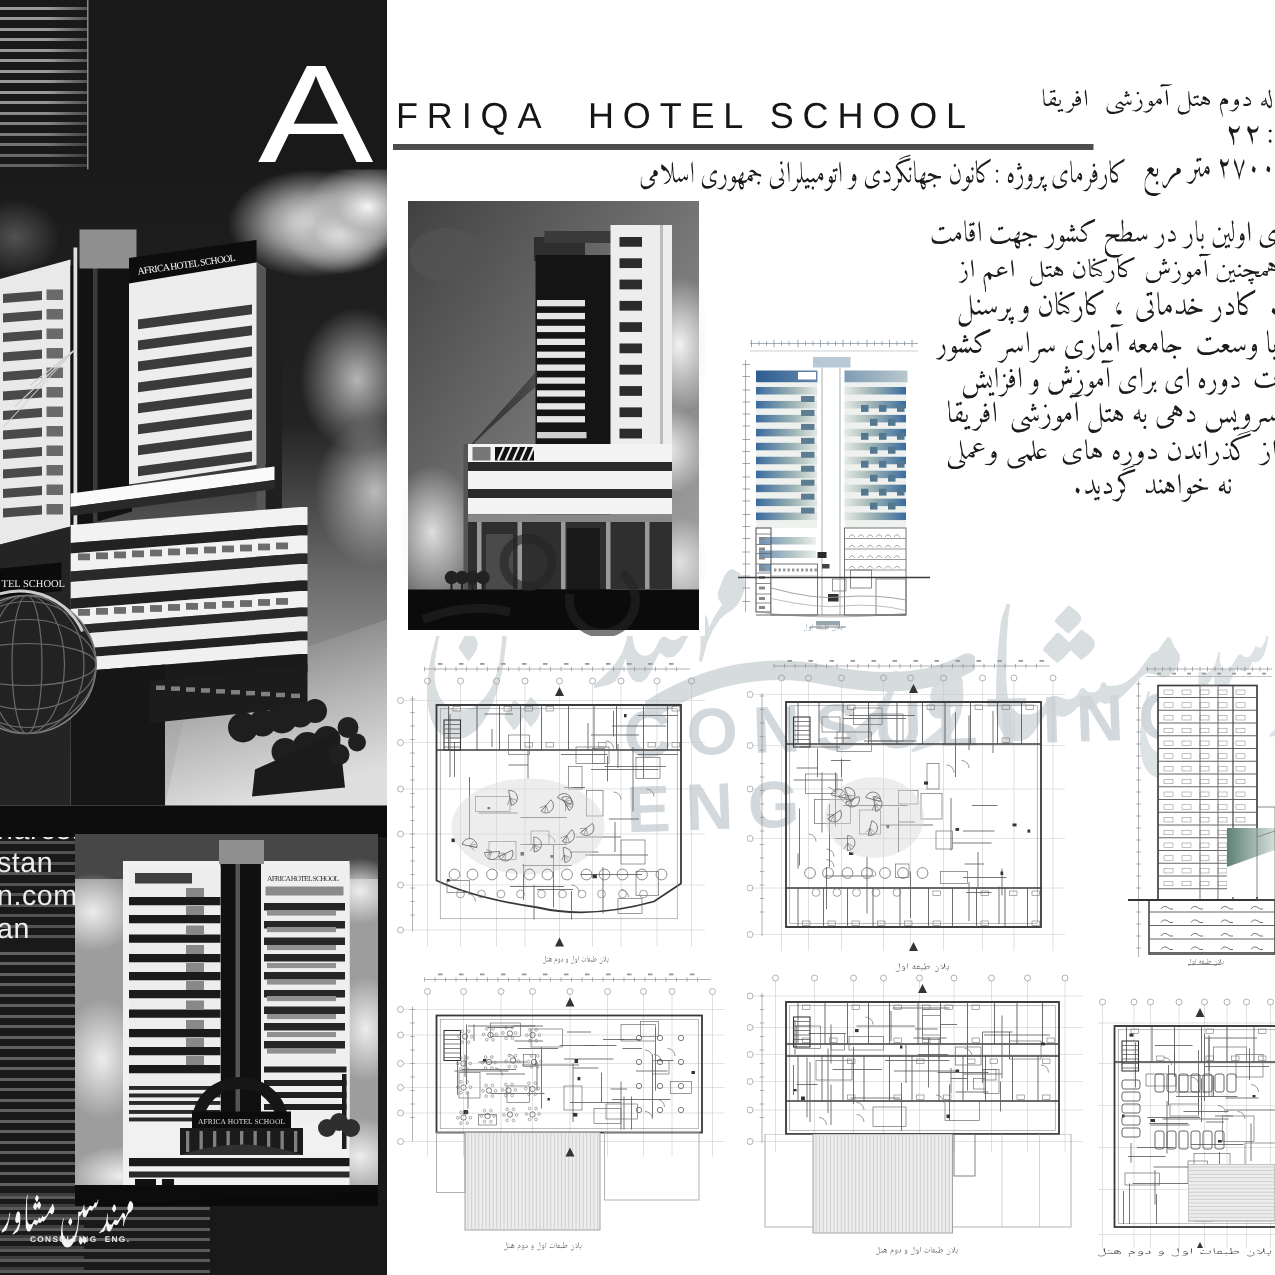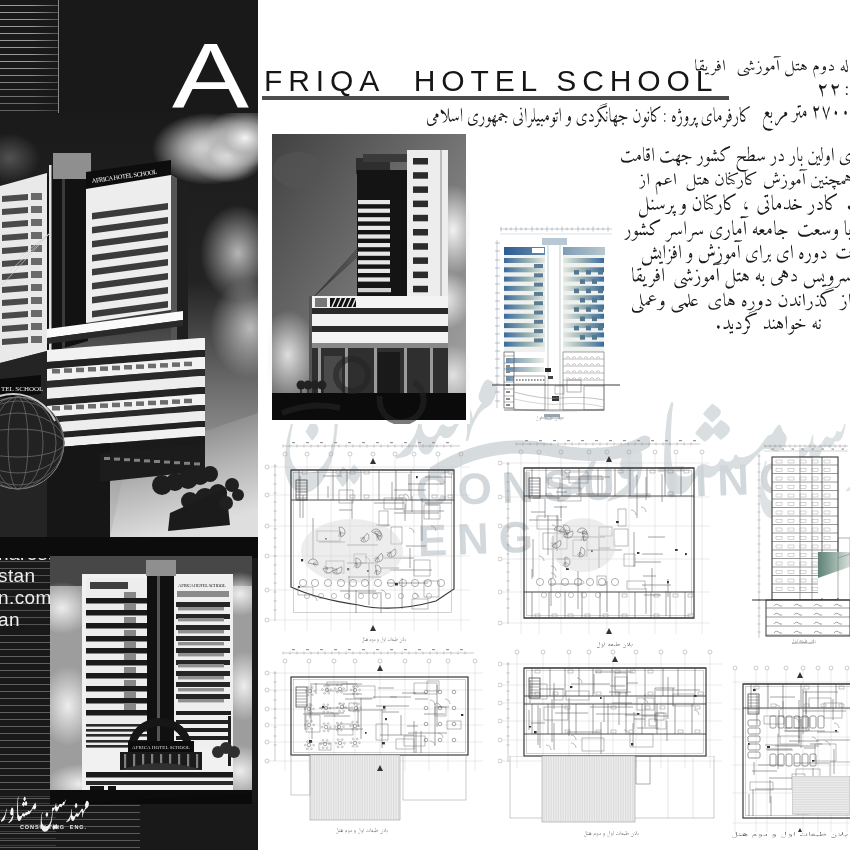--- a/index.html
+++ b/index.html
@@ -6,21 +6,21 @@
 .abs{position:absolute}
 </style></head><body>
 <div class="abs" style="left:0;top:0;width:258px;height:850px;background:#191919"></div>
 <div class="abs" style="left:0;top:0;width:58px;height:113px;background:repeating-linear-gradient(180deg,#191919 0px,#191919 4.6px,#9a9a9a 4.6px,#9a9a9a 6.4px,#191919 6.4px,#191919 7px);"></div>
 <div class="abs" style="left:0;top:0;width:58px;height:113px;background:linear-gradient(90deg,rgba(25,25,25,0) 55%,rgba(25,25,25,.55) 100%),linear-gradient(180deg,rgba(25,25,25,0) 55%,rgba(25,25,25,.45) 100%)"></div>
 <div class="abs" style="left:58px;top:0;width:1px;height:113px;background:#888"></div>
 <div class="abs" style="left:0;top:630px;width:56px;height:220px;background:repeating-linear-gradient(180deg,#191919 0px,#191919 4.6px,#9a9a9a 4.6px,#9a9a9a 6.4px,#191919 6.4px,#191919 7px);opacity:.55"></div>
 <div class="abs" style="left:0;top:793px;width:140px;height:57px;background:repeating-linear-gradient(180deg,#191919 0px,#191919 4.6px,#9a9a9a 4.6px,#9a9a9a 6.4px,#191919 6.4px,#191919 7px);opacity:.5"></div>
 <div class="abs" style="left:0;top:556px;width:50px;height:74px;background:repeating-linear-gradient(180deg,#191919 0px,#191919 4.6px,#9a9a9a 4.6px,#9a9a9a 6.4px,#191919 6.4px,#191919 7px);opacity:.45"></div>
 <div class="abs" style="left:172px;top:23px;width:100px;height:95px;color:#fff;font-size:93px;transform:scaleX(1.24);transform-origin:left top">A</div>
-<div class="abs" style="left:264px;top:64px;font-size:30px;color:#161616;letter-spacing:5.9px;white-space:nowrap">FRIQA&nbsp; HOTEL SCHOOL</div>
+<div class="abs" style="left:264px;top:64px;font-size:24px;color:#161616;letter-spacing:5.9px;white-space:nowrap">FRIQA&nbsp; HOTEL SCHOOL</div>
 <div class="abs" style="left:262px;top:96px;width:467px;height:4px;background:#4d4d4d"></div>
 <svg style="position:absolute;left:695px;top:56px;" width="153" height="23" viewBox="0 0 188.0 31.2" preserveAspectRatio="none">
     <path d="M17.2 23.5 16.5 22.8 15.5 22.5 14.5 23.5 13.8 23.0 13.0 23.2 12.2 24.5 13.8 25.5 15.0 24.2 16.2 25.0ZM72.5 14.2 72.0 15.8 72.5 16.8 71.5 17.0 70.2 16.2 70.0 14.8 69.5 16.5 68.5 17.5 67.2 18.0 66.2 17.8 64.5 15.8 63.2 16.0 62.2 16.8 60.0 19.5 59.8 21.5 62.0 22.2 65.0 22.5 65.5 23.0 63.2 24.2 59.5 25.2 56.5 25.2 54.8 24.5 53.5 23.2 53.2 20.2 54.5 17.5 54.0 17.8 52.5 21.5 52.5 24.0 53.0 25.2 54.8 26.8 56.5 27.2 58.0 27.2 61.8 26.5 65.0 25.0 66.2 24.0 66.5 22.0 65.8 21.2 63.0 21.0 61.5 20.5 60.8 19.8 60.8 19.0 63.0 17.5 64.2 17.8 65.8 19.5 67.5 19.8 69.2 17.8 70.8 18.8 72.0 18.8 73.0 17.2ZM159.8 13.8 158.2 14.0 157.2 16.2 157.2 18.2 158.2 19.0 160.2 18.5 160.0 20.0 156.5 23.2 155.2 23.8 152.0 24.0 156.0 24.8 157.5 24.2 159.0 22.8 160.2 20.8 161.0 18.0 161.0 16.0ZM158.0 16.2 159.0 15.8 159.2 16.8 158.5 16.8ZM80.5 14.0 80.0 13.8 79.5 16.0 81.2 18.5 81.0 20.0 78.8 22.2 77.2 23.2 75.8 23.8 74.2 23.8 73.0 23.2 73.2 23.8 76.0 24.8 77.2 24.8 79.0 24.0 80.5 22.5 81.8 20.0 81.8 16.8ZM97.0 13.5 96.2 13.0 95.5 13.0 94.2 14.2 92.8 17.0 91.5 18.0 90.5 17.8 90.0 15.8 89.5 15.2 88.0 15.5 87.0 17.2 87.2 19.2 90.0 20.0 89.2 21.5 87.5 23.2 84.5 24.8 81.8 24.5 84.5 26.0 86.0 25.8 87.8 24.8 89.0 23.5 90.0 21.8 90.2 20.2 91.8 19.5 93.5 17.0 96.5 18.5 98.0 16.5ZM87.5 17.2 88.0 16.8 88.8 16.8 89.2 18.0 88.5 18.0ZM94.5 15.0 95.5 14.8 96.2 15.0 96.2 16.0 94.8 15.5ZM149.0 12.8 148.0 13.0 147.2 13.8 145.2 19.0 145.8 23.5 147.8 31.0 147.5 26.8 145.8 19.5 147.0 18.2 148.2 17.8 151.5 18.0 152.2 16.0 151.8 14.8 149.8 13.0ZM147.2 15.8 147.8 15.2 148.5 15.2 149.0 15.8 148.0 16.2ZM167.5 11.5 166.8 11.8 166.2 13.0 169.2 14.8 170.2 16.5 170.0 17.2 167.0 18.0 164.5 17.8 164.8 19.8 165.8 20.0 168.0 19.8 170.0 19.0 170.8 18.0 170.8 15.8 170.2 14.2ZM29.5 11.0 28.8 11.0 28.0 11.8 27.0 14.0 27.0 15.8 28.0 16.5 29.0 16.5 30.0 15.5 30.8 15.5 30.5 16.8 27.8 18.0 26.2 18.0 25.0 16.8 24.2 18.2 24.2 19.0 25.0 19.8 25.2 20.8 24.5 22.0 21.5 24.5 20.0 25.0 17.5 25.0 20.2 26.0 21.5 26.0 22.8 25.5 24.8 23.2 25.8 20.0 28.8 19.5 31.0 17.8 31.5 16.8 31.5 14.0 30.8 12.2ZM27.8 14.2 28.2 13.2 28.8 13.2 29.5 14.0 28.8 14.5ZM128.0 10.8 127.0 10.2 125.5 11.2 124.5 10.8 123.5 12.2 124.0 12.8 125.2 13.0 126.0 12.0 127.2 12.8 127.8 12.2ZM71.5 9.5 70.0 8.8 69.2 9.8 68.0 9.2 67.2 10.2 67.2 11.2 68.5 12.0 69.0 11.0 69.8 10.8 70.8 11.2ZM78.0 7.0 76.8 8.5 78.5 9.5 79.2 8.2 79.0 7.5ZM68.5 6.5 67.5 8.0 68.8 9.0 69.2 9.0 70.0 7.2ZM28.2 6.2 27.0 8.0 28.2 8.8 29.0 8.5 29.8 7.2ZM136.8 14.8 133.5 11.5 131.8 11.0 130.8 12.8 131.8 13.5 130.8 14.5 130.0 16.0 130.2 17.2 129.8 17.8 128.5 18.0 126.8 16.5 126.0 17.2 124.2 18.0 122.8 17.8 121.5 16.2 120.8 13.8 120.0 6.0 119.5 6.8 119.5 11.2 120.5 23.2 119.5 24.2 116.8 25.5 113.2 25.2 112.2 24.5 111.5 23.0 112.0 20.8 113.0 19.0 112.2 19.5 111.0 22.0 110.8 23.0 111.0 25.5 112.2 27.0 114.0 27.8 117.2 27.2 119.5 26.0 120.5 24.5 121.0 22.2 120.8 19.0 121.0 18.2 122.8 19.8 124.2 19.8 126.5 18.5 128.2 19.8 129.2 19.8 131.5 18.0 132.5 18.0 134.5 18.8 136.2 18.8 137.2 17.2 137.2 15.8ZM134.0 14.5 136.2 16.5 136.0 17.2 135.0 17.2 133.0 16.5ZM130.5 15.2 131.2 14.5 132.5 14.2 133.2 15.5 132.5 16.2 131.8 16.2 130.8 15.8ZM10.8 6.0 9.2 5.2 8.2 6.5 7.0 5.8 6.0 7.0 6.0 7.5 6.8 8.0 7.8 8.0 8.5 7.0 9.8 7.8ZM185.5 4.8 185.2 7.5 187.2 16.8 186.8 19.8 184.8 18.8 183.8 16.5 182.8 12.0 182.2 13.0 182.5 14.2 179.8 16.2 179.0 17.8 179.2 19.2 181.8 19.5 182.5 19.0 183.0 17.5 184.5 21.0 186.2 22.0 187.5 21.0 187.8 20.0 187.8 14.8 186.2 8.2 186.8 6.5ZM182.8 15.8 182.5 17.5 180.5 17.8 180.0 17.2 181.2 16.0ZM101.8 4.8 100.8 7.0 102.2 19.8 102.8 18.0 102.8 13.2ZM35.5 4.8 34.8 6.0 34.5 7.5 35.5 14.2 35.8 19.8 36.2 19.0 36.5 17.5 36.5 14.0ZM0.8 4.0 0.0 5.0 0.0 6.8 0.8 11.0 0.8 16.0 1.2 18.5 2.2 19.5 3.0 19.8 4.5 19.8 7.8 18.5 10.5 19.8 13.0 19.8 14.0 19.2 15.0 17.2 15.0 15.2 14.2 14.0 13.8 15.0 14.2 17.2 13.8 17.8 11.2 18.0 9.8 17.2 11.0 14.8 11.0 12.8 10.5 11.8 9.2 12.0 7.8 13.2 6.5 15.5 6.2 16.5 6.5 17.0 6.0 17.5 3.2 18.0 1.8 16.8ZM8.5 13.8 9.2 13.8 10.2 15.0 10.2 15.8 9.0 16.8 8.0 16.5 7.0 15.2ZM106.0 0.5 105.8 0.0 103.8 0.5 97.8 0.2 96.5 1.2 96.5 1.8 97.8 2.8 98.2 2.0 103.0 1.8Z" fill="#1c1c1c" fill-rule="evenodd" opacity="1.0"></path>
   </svg>
 <svg style="position:absolute;left:819px;top:84px;" width="29" height="13" viewBox="0 0 29.8 13.8" preserveAspectRatio="none">
     <path d="M28.5 9.5 27.5 10.2 27.8 11.5 29.0 11.8 29.5 11.2 29.2 9.8ZM27.8 2.8 27.5 4.0 28.0 4.5 29.0 4.5 29.5 4.0 29.5 3.0 29.0 2.5ZM20.5 0.0 20.0 0.0 19.8 1.2 18.2 2.5 16.2 2.5 15.2 2.0 14.0 0.2 13.2 0.2 12.8 2.8 14.8 6.5 16.5 13.5 16.8 9.0 15.8 5.0 18.8 4.5 19.8 3.5 20.5 1.5ZM7.8 0.0 7.0 0.2 7.0 1.0 5.2 2.5 2.8 2.2 0.5 0.0 0.0 3.0 2.2 7.5 3.0 10.5 3.2 13.5 3.8 13.2 4.0 10.5 3.8 8.0 3.0 5.5 3.2 4.8 5.2 4.8 6.5 4.0 7.5 2.0Z" fill="#1c1c1c" fill-rule="evenodd" opacity="1.0"></path>
   </svg>
 <svg style="position:absolute;left:763px;top:105px;" width="84" height="26" viewBox="0 0 111.0 24.8" preserveAspectRatio="none">
     <path d="M11.2 15.0 10.5 15.2 9.8 16.5 11.2 17.5 12.2 16.2 12.2 15.8ZM31.8 7.5 30.8 6.8 29.0 6.5 28.2 7.5 28.2 9.5 26.0 10.2 24.0 11.5 22.2 13.2 20.2 16.5 18.5 18.0 17.2 17.8 16.2 16.8 16.2 15.0 17.2 12.5 15.8 15.8 16.0 18.5 17.2 19.5 19.0 19.2 23.5 13.8 27.2 11.5 31.0 10.2 32.0 9.0ZM3.5 6.8 2.2 8.0 2.2 8.5 3.8 9.0 4.0 9.5 1.5 12.2 0.5 14.2 0.0 16.2 0.0 20.0 0.8 21.8 2.8 23.5 6.8 24.5 9.8 24.5 14.0 23.0 14.5 22.5 13.2 22.8 5.8 22.5 3.0 21.5 1.0 19.5 0.5 18.0 0.8 14.8 1.8 13.0 3.8 11.0 5.2 10.2 7.8 12.0 10.0 12.2 11.2 11.5 12.0 9.8 12.0 7.8 11.2 6.5 10.8 7.5 11.2 9.8 10.2 10.5 8.2 10.5 7.2 10.0 7.2 9.2 8.2 8.5 8.5 7.8 7.5 6.8 6.0 6.2 4.8 6.2ZM108.2 5.5 107.5 7.5 107.5 8.5 110.0 9.5 110.8 7.5 110.5 6.5 109.0 5.5ZM57.0 6.8 56.0 5.5 55.0 5.5 54.0 6.5 52.5 9.2 51.0 10.5 50.2 10.5 49.2 9.8 48.8 8.2 48.8 6.5 48.2 5.8 47.5 7.5 46.8 8.0 44.8 7.8 44.2 7.2 43.8 9.0 44.8 11.0 44.8 12.0 42.8 14.2 41.0 15.2 39.0 15.8 36.8 15.2 37.0 15.8 40.0 16.8 42.0 16.5 44.5 14.0 45.2 12.5 45.8 9.8 47.0 9.2 48.0 8.0 48.5 10.8 49.0 11.8 49.8 12.2 51.2 12.0 52.2 11.0 52.5 10.0 53.2 9.5 56.2 11.0 57.5 9.2ZM54.0 7.5 55.0 7.0 56.0 7.8 55.8 8.5 55.2 8.5ZM95.5 5.2 94.5 8.2 96.2 9.5 97.2 9.5 98.0 7.0ZM74.2 0.8 73.8 0.8 73.5 2.0 72.0 3.2 70.0 3.2 69.0 2.8 67.8 1.0 67.0 1.0 66.5 3.5 68.5 7.2 70.2 14.2 70.5 9.8 69.5 5.8 72.5 5.2 73.5 4.2 74.2 2.2ZM79.2 0.5 78.8 3.5 81.5 8.5 83.0 12.5 83.0 13.5 83.5 14.2 85.5 8.0 88.0 3.5 88.0 2.2 87.5 1.0 86.0 4.0 83.8 10.2 83.2 9.8 81.2 4.2ZM45.5 2.0 47.0 3.0 47.5 2.0 48.2 1.8 49.5 2.2 50.0 1.5 50.0 0.5 49.0 0.0 47.5 1.0 47.0 0.5 46.2 0.5Z" fill="#1c1c1c" fill-rule="evenodd" opacity="1.0"></path>
   </svg>

